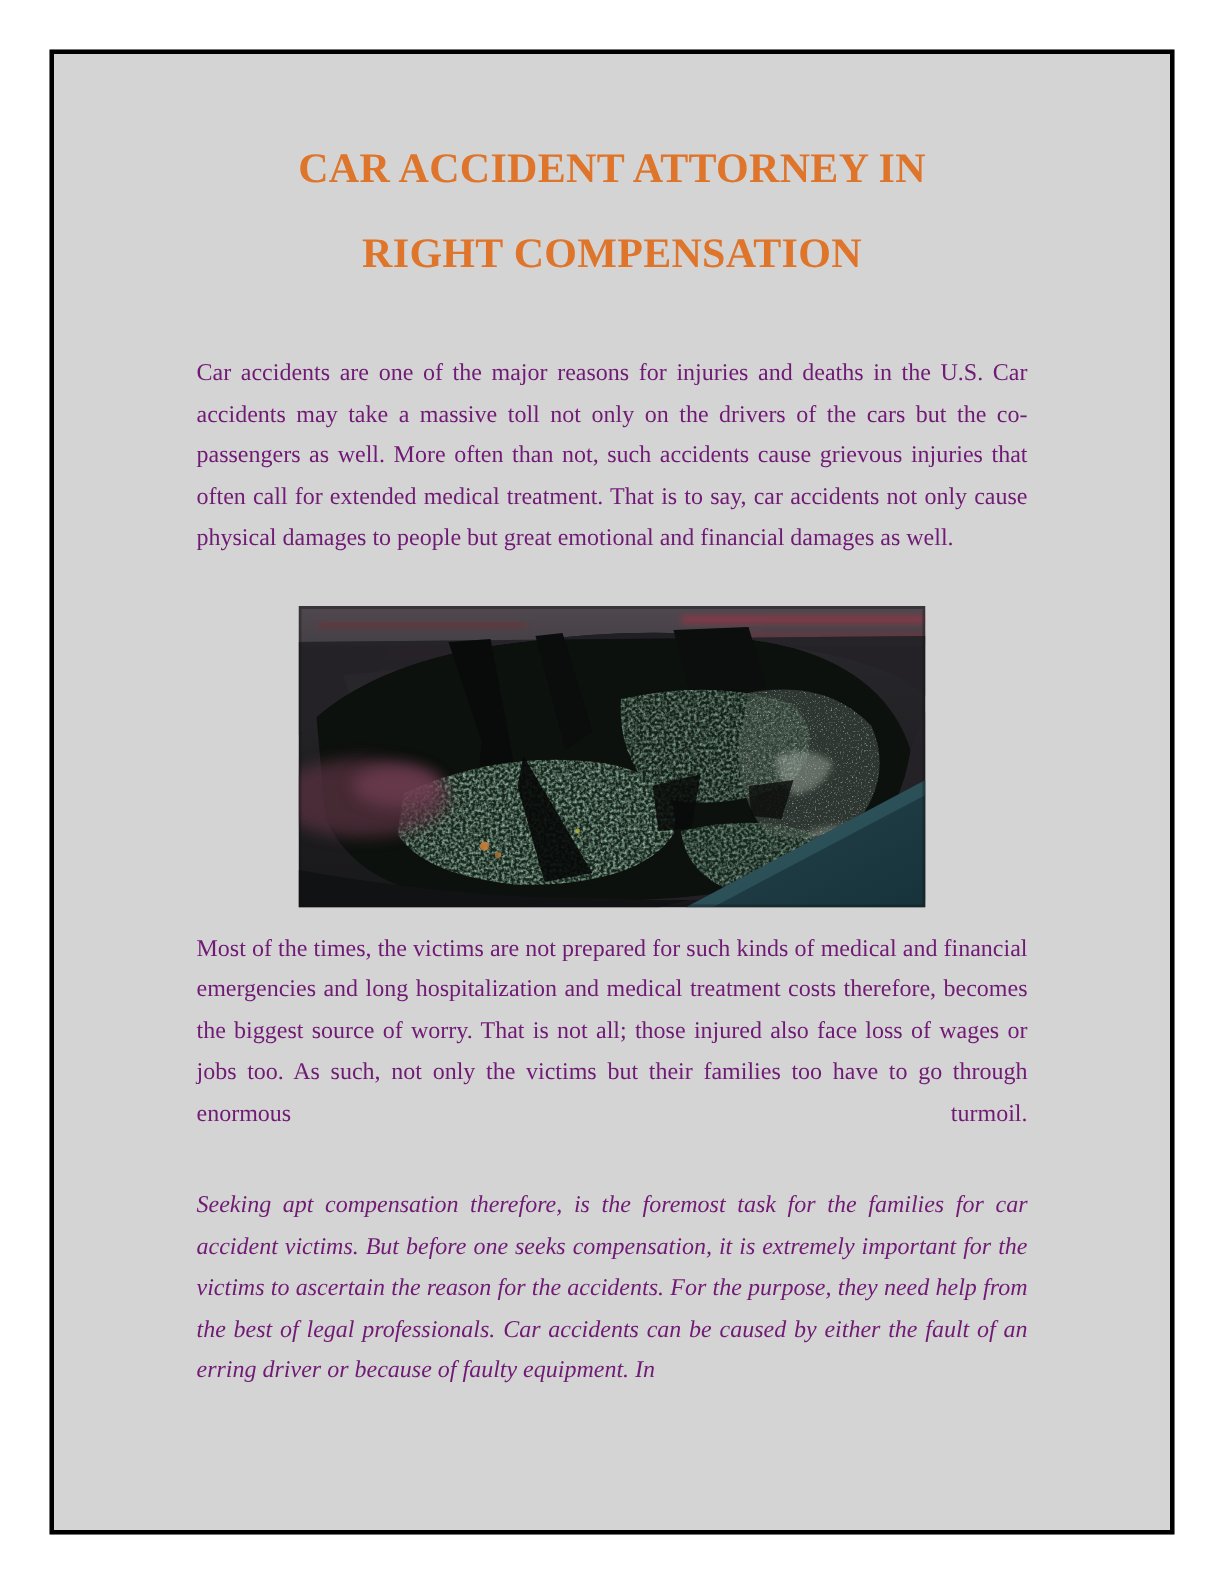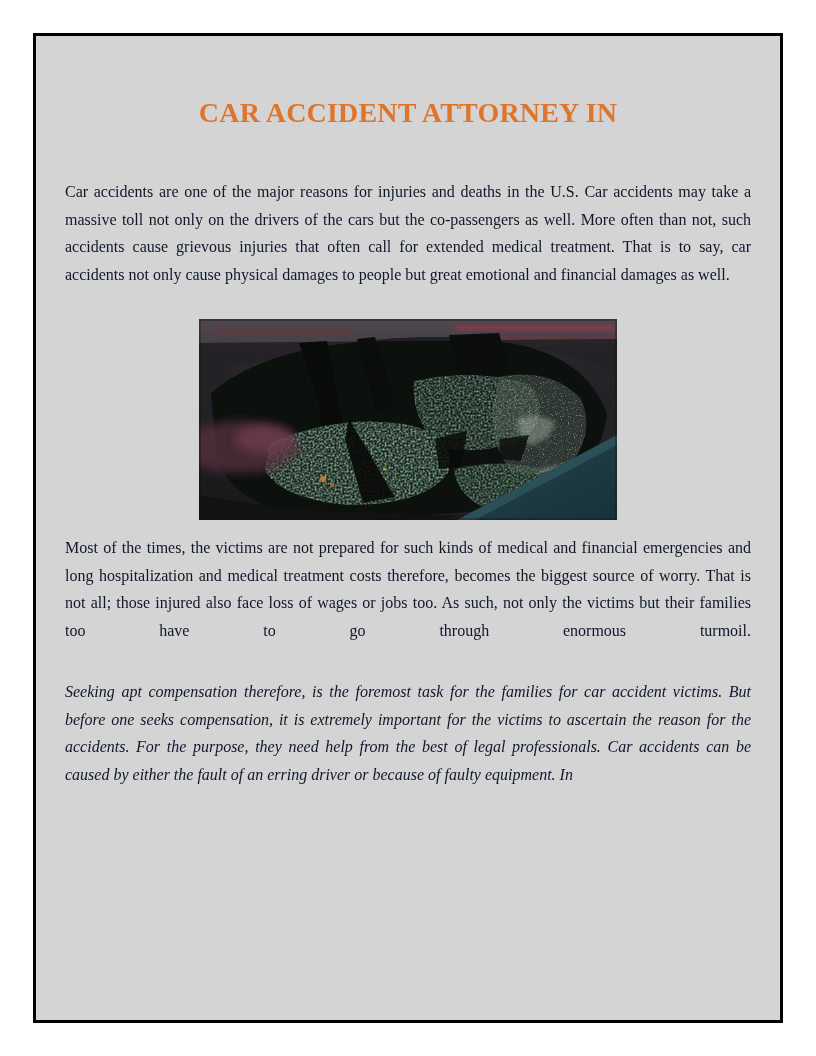--- a/index.html
+++ b/index.html
@@ -12,37 +12,37 @@
   }
   .frame {
     position: absolute;
     left: 33px; top: 33px;
     width: 744px; height: 984px;
     border: 3px solid #000000;
     background: #d4d4d4;
     box-sizing: content-box;
   }
   .content {
-    padding: 0 29px;
+    padding: 0 95px;
   }
   h1.title {
     margin: 48px 0 0 0;
     font-size: 28px;
     line-height: 57px;
     font-weight: bold;
     color: #de752b;
     text-align: center;
     letter-spacing: 0.2px;
   }
   h1.title span { display: block; }
   p.body-par {
     margin: 0;
     font-size: 16px;
     line-height: 27.5px;
-    color: #0f172a;
+    color: #701a75;
     text-align: justify;
   }
   p.par-1 { margin-top: 37px; }
   p.par-2 { margin-top: 14px; text-align-last: justify; }
   p.par-3 { margin-top: 34px; font-style: italic; }
   figure.photo-wrap {
     margin: 31px auto 0 auto;
     width: 418px; height: 201px;
     padding: 0;
     overflow: hidden;
@@ -50,20 +50,21 @@
   figure.photo-wrap svg { display: block; }
 </style>
 </head>
 <body>
 
 <div class="frame">
   <div class="content">
 
     <h1 class="title">
       <span>CAR ACCIDENT ATTORNEY IN</span>
+      <span>RIGHT COMPENSATION</span>
     </h1>
 
     <p class="body-par par-1">Car accidents are one of the major reasons for injuries and deaths in the U.S. Car accidents may take a massive toll not only on the drivers of the cars but the co-passengers as well. More often than not, such accidents cause grievous injuries that often call for extended medical treatment. That is to say, car accidents not only cause physical damages to people but great emotional and financial damages as well.</p>
 
     <figure class="photo-wrap">
       <svg width="418" height="201" viewBox="0 0 418 201" xmlns="http://www.w3.org/2000/svg" role="img">
         <defs>
           <linearGradient id="bgGrad" x1="0" y1="0" x2="0" y2="1">
             <stop offset="0" stop-color="#4a454b"></stop>
             <stop offset="0.16" stop-color="#302e34"></stop>

